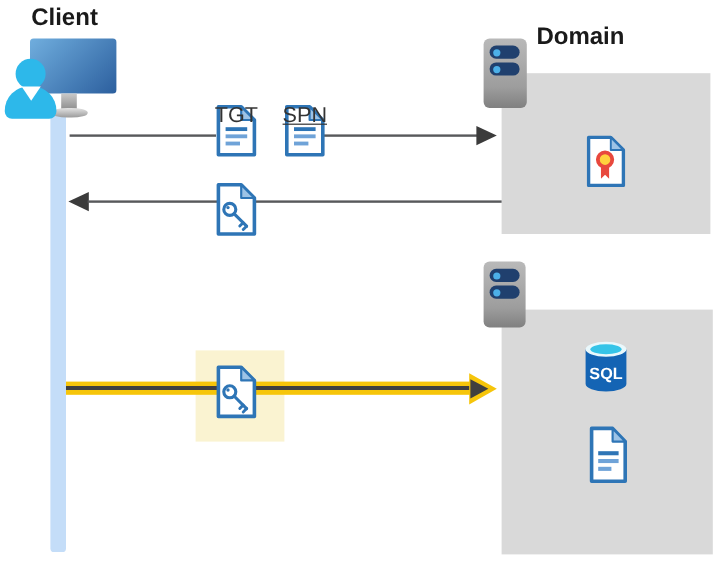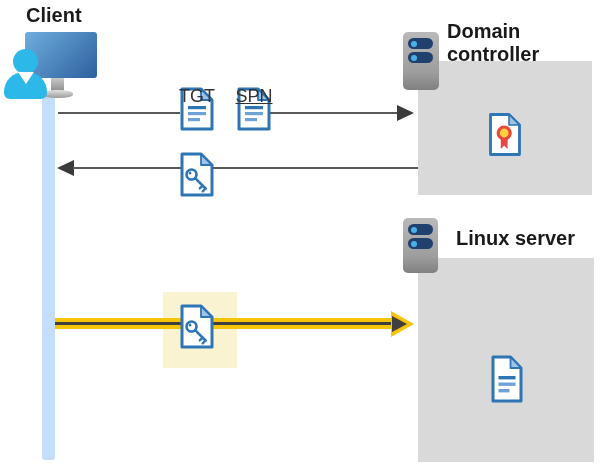--- a/index.html
+++ b/index.html
@@ -133,37 +133,43 @@
 
   <div class="abs" style="left:487px;top:112px;">
     <svg width="36" height="45" viewBox="0 0 36 45">
       <path d="M3.5 2.5 h18.5 l10.5 10.5 v29.5 h-29 z" fill="#ffffff" stroke="#2e75b6" stroke-width="2.8" stroke-linejoin="round"></path>
       <path d="M22 2.5 v10.5 h10.5 z" fill="#9dc3e6" stroke="#2e75b6" stroke-width="1.6" stroke-linejoin="round"></path>
       <path d="M13.8 25 L13.8 37 L17.2 33.6 L20.6 37 L20.6 25 Z" fill="#e8483d"></path>
       <circle cx="17.2" cy="21" r="6" fill="#ffd23e" stroke="#e8483d" stroke-width="3.2"></circle>
     </svg>
   </div>
 
+  <div class="abs" style="left:485px;top:283px;">
+    <svg width="40" height="45" viewBox="0 0 40 45">
+      <path d="M3 8 L3 37 A17 6.2 0 0 0 37 37 L37 8 Z" fill="#1464b4"></path>
+      <ellipse cx="20" cy="8" rx="17" ry="6.2" fill="#e9f8fc"></ellipse>
+      <ellipse cx="20" cy="8" rx="13" ry="4.2" fill="#35c4e8"></ellipse>
+      <text x="20" y="33" text-anchor="middle" font-family="Liberation Sans, sans-serif" font-size="13.5" font-weight="bold" fill="#ffffff">SQL</text>
+    </svg>
+  </div>
 
   <div class="abs" style="left:489px;top:354px;">
     <svg width="36" height="51" viewBox="0 0 36 51">
       <path d="M4 3 h17.5 l10.5 11 v33 h-28 z" fill="#ffffff" stroke="#2e75b6" stroke-width="3" stroke-linejoin="round"></path>
       <path d="M21.5 3 v11 h10.5 z" fill="#9dc3e6" stroke="#2e75b6" stroke-width="1.8" stroke-linejoin="round"></path>
       <rect x="9.5" y="22" width="17" height="3.4" fill="#2e75b6"></rect>
       <rect x="9.5" y="28.5" width="17" height="3.4" fill="#6fa3d8"></rect>
       <rect x="9.5" y="35" width="11" height="3.4" fill="#6fa3d8"></rect>
     </svg>
   </div>
 
   <div class="abs lbl-bold" style="left:26px;top:4px;">Client</div>
 
   <div class="abs lbl-reg lbl-center" style="left:178px;top:55px;width:38px;">TGT</div>
   <div class="abs lbl-reg lbl-center" style="left:235px;top:55px;width:38px;text-decoration:underline;">SPN</div>
 
   <div class="abs lbl-bold" style="left:447px;top:20px;">
     <div>Domain</div>
-    <div>controller</div>
   </div>
 
-  <div class="abs lbl-bold" style="left:456px;top:227px;">Linux server</div>
 
 
 </div>
 
 </body></html>

